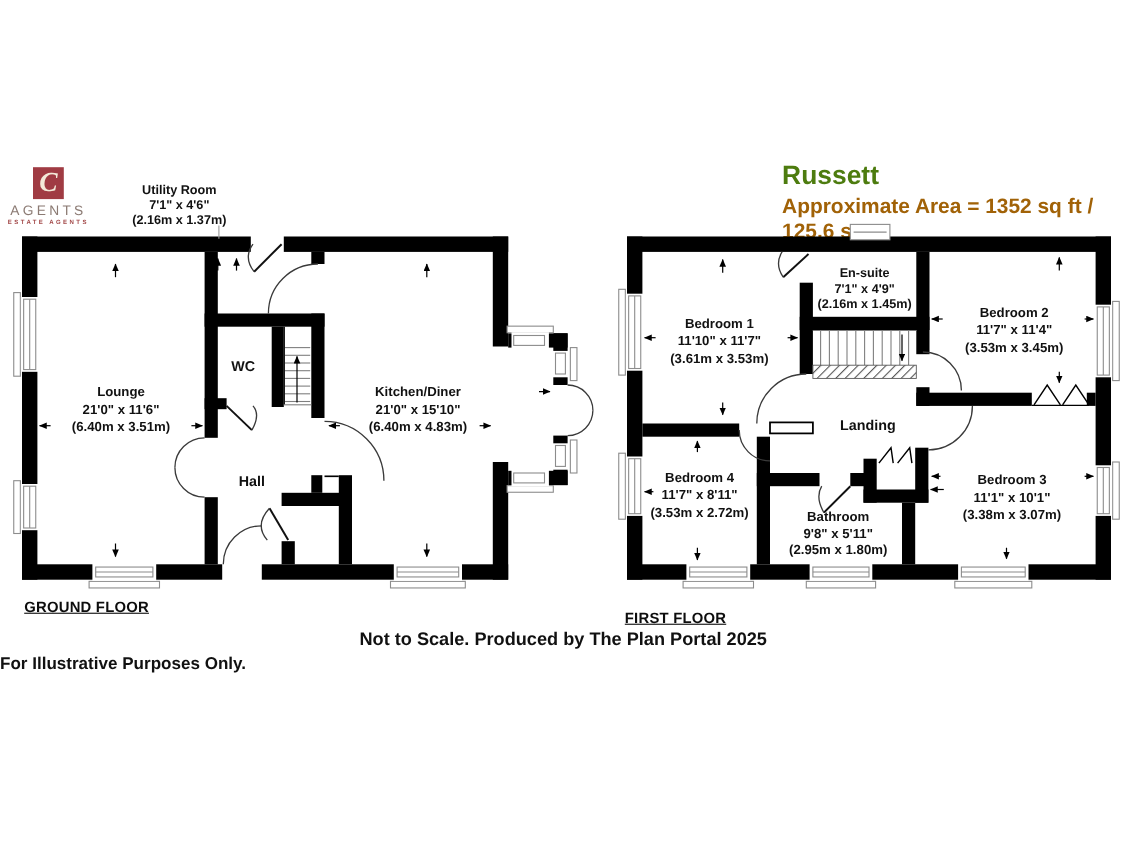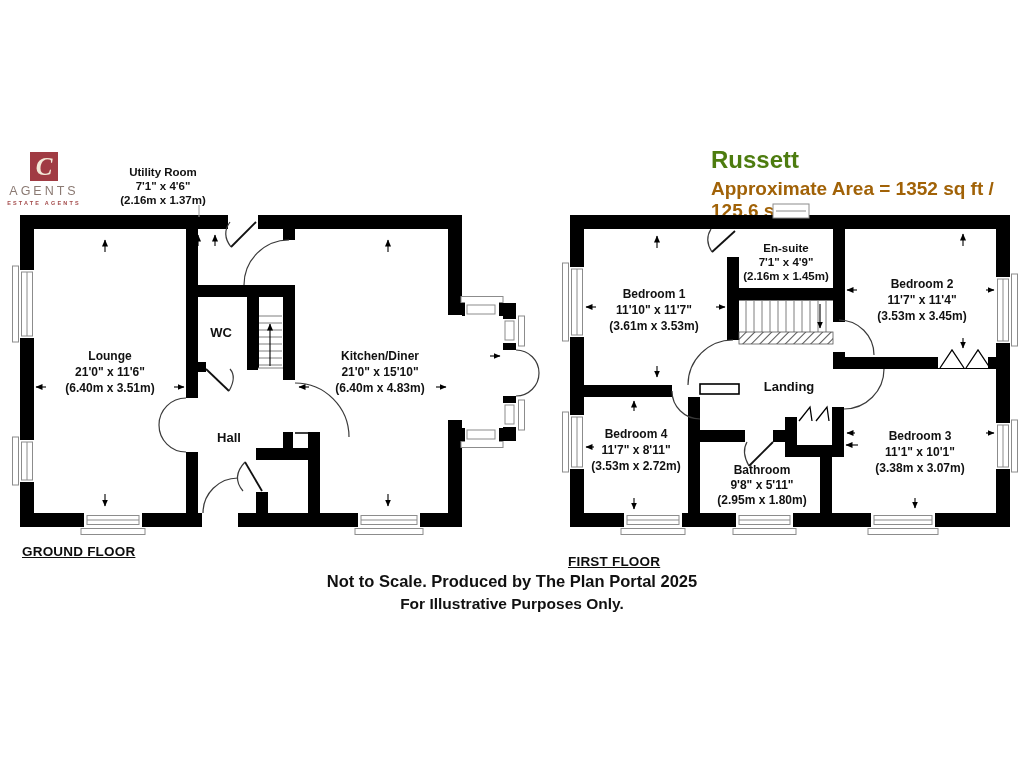--- a/index.html
+++ b/index.html
@@ -13,21 +13,21 @@
   .logo-tag{left:2px;top:200px;width:84px;text-align:center;font-size:5.5px;letter-spacing:2.2px;color:#a34a4a;font-weight:bold;}
   
   .plan-title{left:711px;top:146px;font-size:24px;font-weight:bold;color:#4d7c0f;}
   .plan-area{left:711px;top:178px;font-size:19px;font-weight:bold;color:#a16207;}
   
   .floor-title{font-size:13.5px;font-weight:bold;color:#0d0d0d;letter-spacing:.2px;text-decoration:underline;}
   #ground-title{left:22px;top:544px;}
   #first-title{left:568px;top:554px;}
   
   .footer-1{left:0;top:572px;width:1024px;text-align:center;font-size:16.5px;color:#111;font-weight:bold;}
-  .footer-2{left:0;top:595px;width:1024px;text-align:center;font-size:15.5px;font-weight:bold;color:#111;}
+  .footer-2{left:0;top:595px;width:1024px;font-size:15.5px;font-weight:bold;color:#111;}
   svg{position:absolute;}
   svg text{font-family:"Liberation Sans",sans-serif;font-weight:bold;fill:#111;}
   .rm{font-size:12px;}
   .rm-sm{font-size:11.5px;}
   .rm-lg{font-size:13px;}
 </style>
 </head>
 <body>
 
 <div class="abs logo-box">

